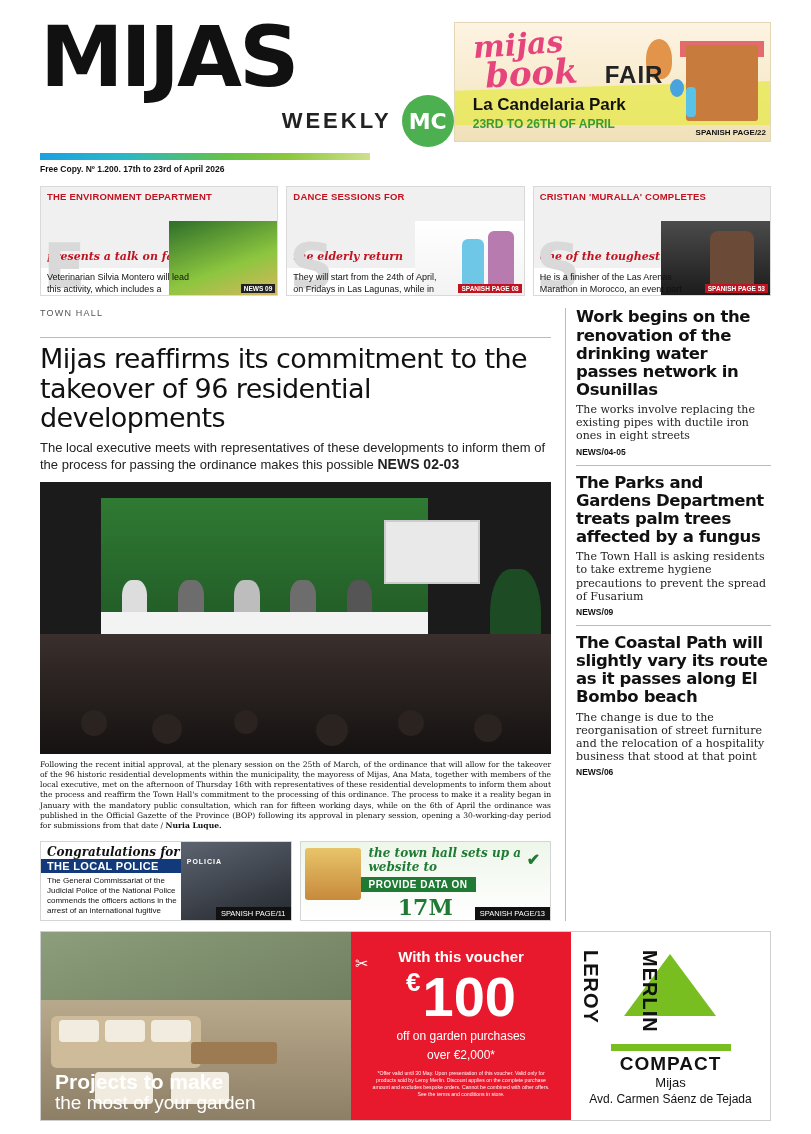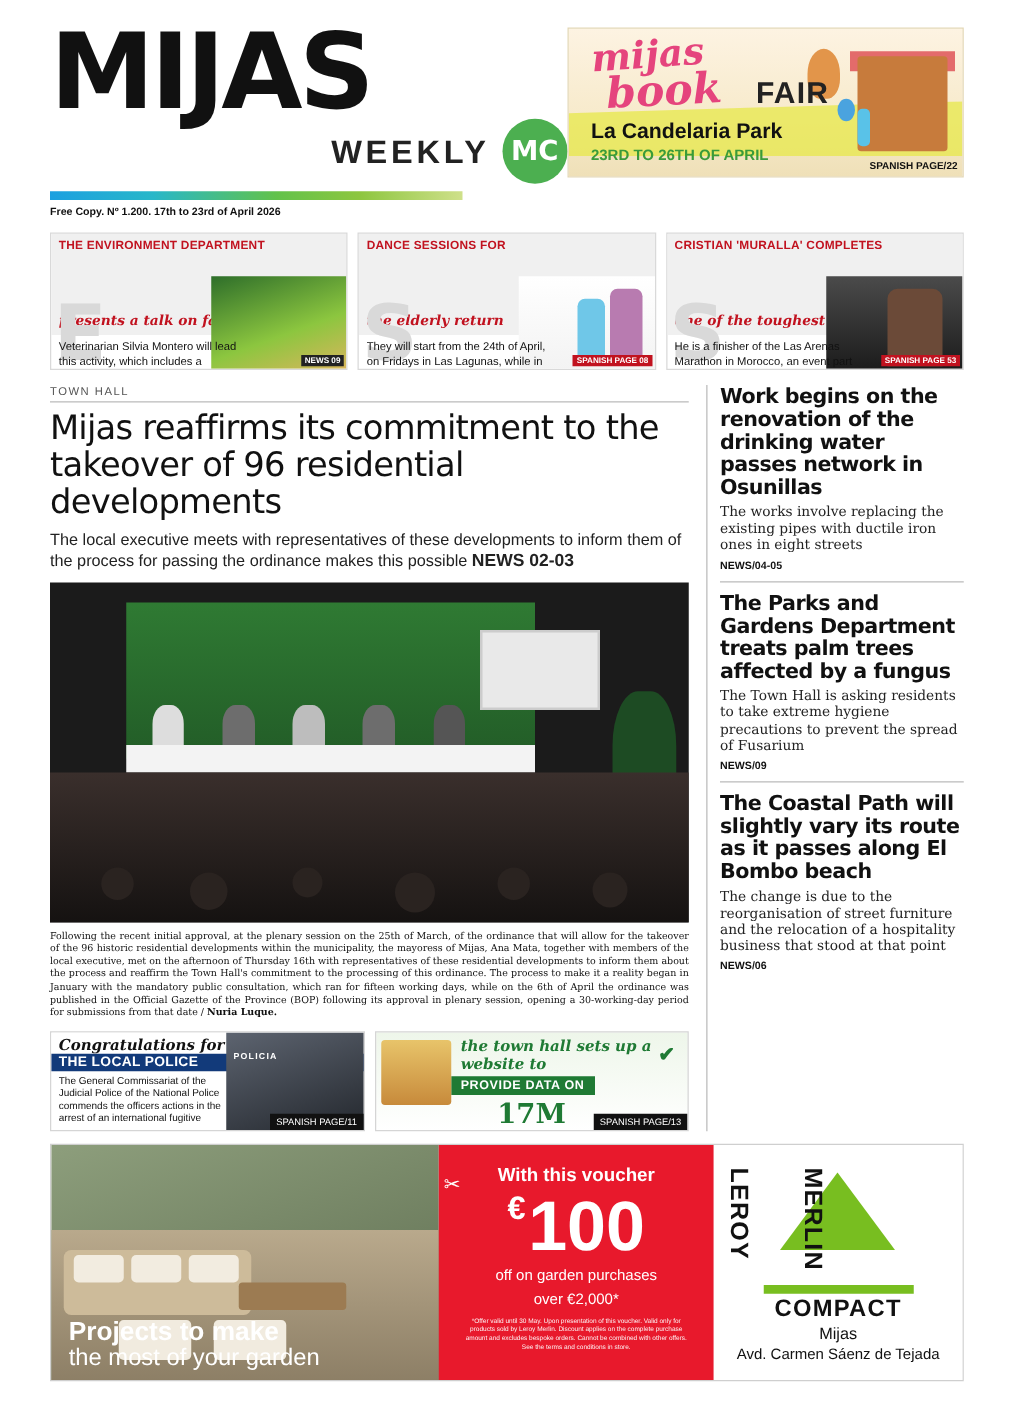--- a/index.html
+++ b/index.html
@@ -19,21 +19,21 @@
   .mast-title{
     font-family:"DejaVu Sans", sans-serif;
     font-weight:bold;
     font-size:84px;
     letter-spacing:-3px;
     line-height:0.85;
     margin:0;
   }
   .mast-sub-row{display:flex;align-items:center;justify-content:flex-end;gap:10px;margin-top:2px;}
   .mast-weekly{
-    font-size:26px;letter-spacing:3px;font-weight:bold;color:#222;
+    font-size:22px;letter-spacing:3px;font-weight:bold;color:#222;
   }
   .mc-logo{
     width:52px;height:52px;border-radius:50%;background:#4caf50;
     display:flex;align-items:center;justify-content:center;
     color:#fff;font-weight:bold;font-size:22px;font-family:"DejaVu Sans", sans-serif;
   }
   .grad-bar{height:7px;width:330px;margin-top:6px;
     background:linear-gradient(90deg,#1ba0e0 0%,#28b7c9 25%,#62c24a 55%,#8dc63f 75%,#cfe08a 100%);}
   .mast-meta{font-size:8.5px;font-weight:bold;margin-top:4px;color:#111;}
 
@@ -84,21 +84,21 @@
   .art2{background:linear-gradient(180deg,#ffffff,#f3f3f3);}
   .art2 .fig{position:absolute;bottom:4px;border-radius:6px;}
   .art3{background:linear-gradient(180deg,#4b4b4b,#1c1c1c);}
   .art3 .runner{position:absolute;right:16px;bottom:2px;width:44px;height:62px;background:#6b4a38;border-radius:8px 8px 0 0;}
 
   
   .content{display:flex;gap:14px;margin-top:12px;}
   .main-col{width:519px;}
   .side-col{width:198px;border-left:1px solid #bbb;padding-left:10px;}
 
-  .section-label{font-size:9px;letter-spacing:1.2px;color:#555;border-bottom:1px solid #bbb;padding-bottom:3px;margin-bottom:6px;}
+  .section-label{font-size:9px;letter-spacing:1.2px;color:#555;border-bottom:1px solid #bbb;padding-bottom:19px;margin-bottom:6px;}
   .headline{
     font-family:"DejaVu Sans",sans-serif;font-weight:normal;font-size:27px;line-height:1.08;margin:2px 0 8px 0;letter-spacing:-0.6px;
   }
   .standfirst{font-family:"Liberation Sans",sans-serif;font-size:13px;line-height:1.25;color:#222;margin-bottom:8px;}
   .standfirst .ref{font-weight:bold;font-size:14px;}
   .lead-photo{width:100%;height:272px;position:relative;overflow:hidden;background:#1b1b1b;}
   .lp-stage{position:absolute;left:12%;top:6%;width:64%;height:46%;background:linear-gradient(180deg,#2f7a33,#225c27);}
   .lp-screen{position:absolute;right:14%;top:14%;width:18%;height:22%;background:#e9e9e9;border:2px solid #ccc;}
   .lp-table{position:absolute;left:12%;top:48%;width:64%;height:8%;background:#f3f3f3;}
   .lp-person{position:absolute;top:36%;width:5%;height:14%;background:#ddd;border-radius:40% 40% 10% 10%;}

